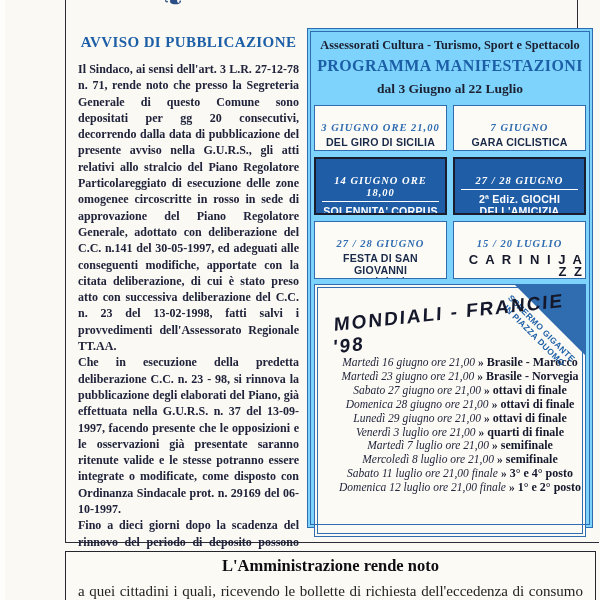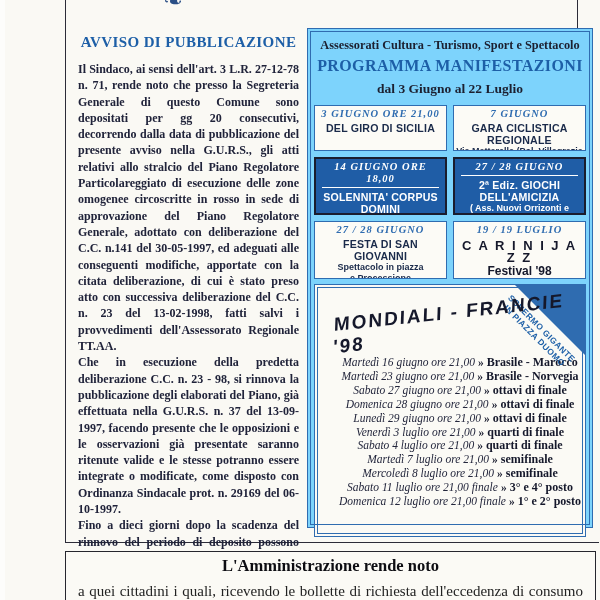--- a/index.html
+++ b/index.html
@@ -32,32 +32,32 @@
   .dbl::after{content:"";position:absolute;inset:2px;border:1px solid #2f6cb0;pointer-events:none;}
   .prog-header{margin-top:9px;text-align:center;font-size:12.3px;font-weight:bold;color:#1c2030;}
   .prog-title{margin-top:4px;text-align:center;font-size:16px;font-weight:bold;
     color:#1d5fa7;letter-spacing:.4px;}
   .prog-subtitle{margin-top:6px;text-align:center;font-size:13.5px;font-weight:bold;
     color:#1c2030;}
 
   .events-grid{display:grid;grid-template-columns:1fr 1fr;grid-template-rows:46px 58px 58px;
     gap:6px;margin:8px 6px 5px 6px;position:relative;z-index:1;}
   .event-card{border:1.6px solid #2f6cb0;background:#fcfbf6;text-align:center;
-    padding:2px 1px;overflow:hidden;box-sizing:border-box;
+    padding:16px 1px;overflow:hidden;box-sizing:border-box;
     font-family:"Liberation Sans",sans-serif;}
   .event-card.dark{background:#1f5da6;border:2px solid #1a1d2e;color:#fff;}
   .event-date{font-family:"Liberation Serif",serif;font-style:italic;font-weight:bold;
     font-size:10.5px;line-height:12px;letter-spacing:1px;color:#2f6cb0;}
   .event-card.dark .event-date{color:#fff;border-bottom:1px solid #fff;
     margin:0 5px 3px 5px;padding-bottom:2px;}
   .event-main{font-size:10.6px;line-height:12px;font-weight:bold;color:#1a2a4a;
     letter-spacing:.2px;margin-top:2px;}
   .event-sub{font-size:9px;line-height:10.5px;font-weight:bold;color:#1a2a4a;}
   .event-card.dark .event-main,.event-card.dark .event-sub{color:#fff;}
-  .event-main.jazz{font-size:13px;letter-spacing:2px;margin-top:4px;color:#15182b;}
+  .event-main.jazz{font-size:13px;letter-spacing:2px;margin-top:4px;color:#15182b;text-align:right;}
   .event-sub.jazz{font-size:12px;line-height:14px;color:#15182b;}
 
   
   .mondiali-box{margin:0 6px;border:1.5px solid #2f6cb0;height:253px;background:#fbfaf5;
     box-sizing:border-box;overflow:hidden;}
   .corner-triangle{position:absolute;top:0;right:0;width:70px;height:70px;
     background:#2f6cb0;clip-path:polygon(0 0,100% 0,100% 100%);}
   .corner-note{position:absolute;top:37px;right:-13px;width:120px;transform:rotate(45deg);
     text-align:center;font-family:"Liberation Sans",sans-serif;font-weight:bold;
     font-size:8.5px;line-height:10px;color:#1d5fa7;letter-spacing:.4px;}
@@ -123,21 +123,21 @@
         <div class="event-sub">( Ass. Nuovi Orrizonti e</div>
         <div class="event-sub">Parr. S. Giuseppe alla Stazione)</div>
       </div>
       <div class="event-card">
         <div class="event-date">27 / 28 GIUGNO</div>
         <div class="event-main">FESTA DI SAN GIOVANNI</div>
         <div class="event-sub">Spettacolo in piazza</div>
         <div class="event-sub">e Processione</div>
       </div>
       <div class="event-card">
-        <div class="event-date">19 / 19 LUGLIO</div>
+        <div class="event-date">15 / 20 LUGLIO</div>
         <div class="event-main jazz">C A R I N I   J A Z Z</div>
         <div class="event-sub jazz">Festival '98</div>
       </div>
     </div>
 
     <div class="mondiali-box dbl">
       <div class="corner-triangle"></div>
       <div class="corner-note">
         <span>SCHERMO GIGANTE</span>
         <span>IN PIAZZA DUOMO</span>
@@ -164,23 +164,20 @@
 
           <div class="match-row">
             <span class="match-when">Lunedì 29 giugno ore 21,00</span><span class="match-sep">»</span><span class="match-what">ottavi di finale</span>
           </div>
 
 
           <div class="match-row">
             <span class="match-when">Venerdì 3 luglio ore 21,00</span><span class="match-sep">»</span><span class="match-what">quarti di finale</span>
           </div>
 
-          <div class="match-row">
-            <span class="match-when">Sabato 4 luglio ore 21,00</span><span class="match-sep">»</span><span class="match-what">quarti di finale</span>
-          </div>
 
           <div class="match-row">
             <span class="match-when">Martedì 7 luglio ore 21,00</span><span class="match-sep">»</span><span class="match-what">semifinale</span>
           </div>
 
           <div class="match-row">
             <span class="match-when">Mercoledì 8 luglio ore 21,00</span><span class="match-sep">»</span><span class="match-what">semifinale</span>
           </div>
 
           <div class="match-row">

